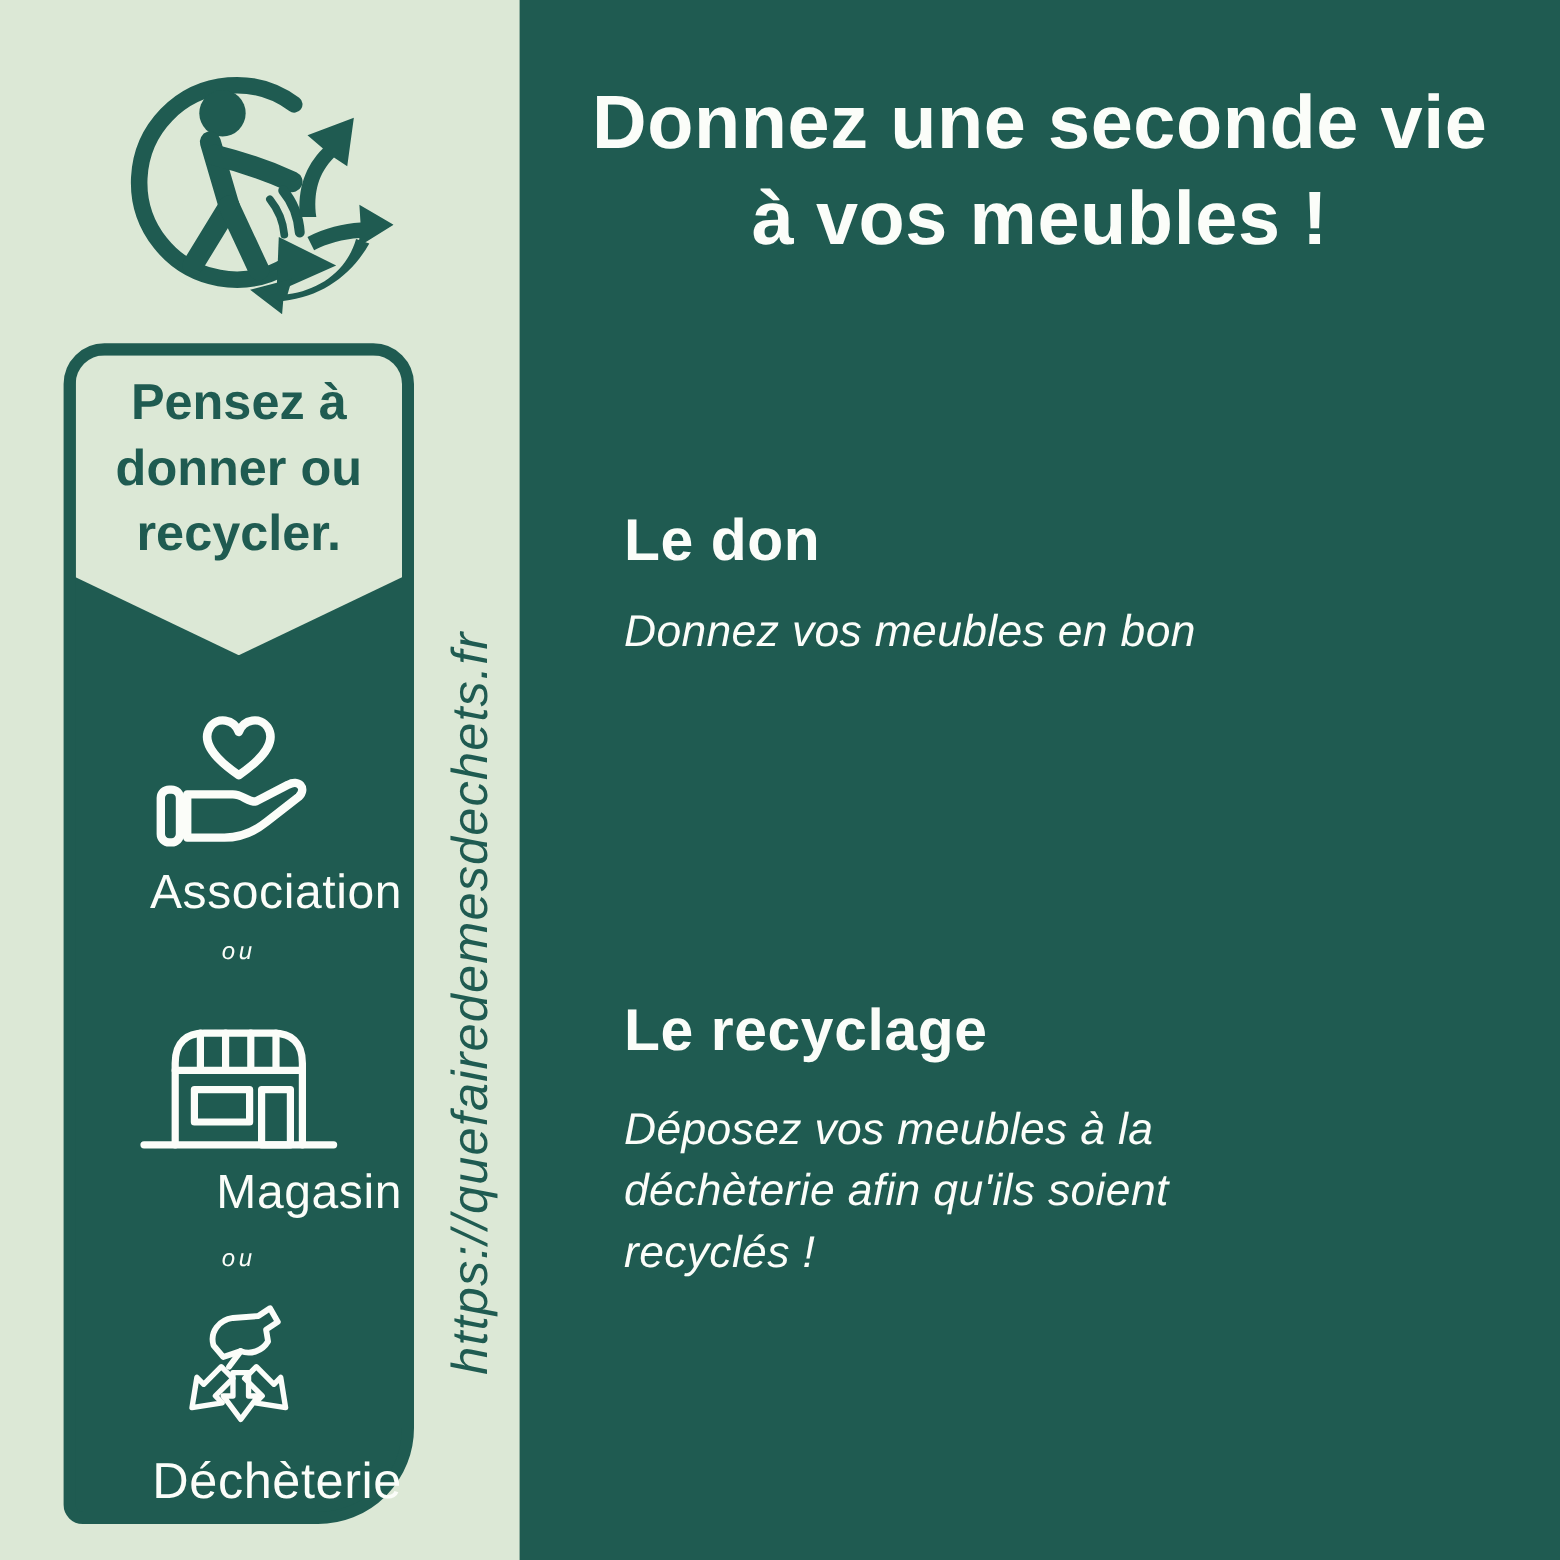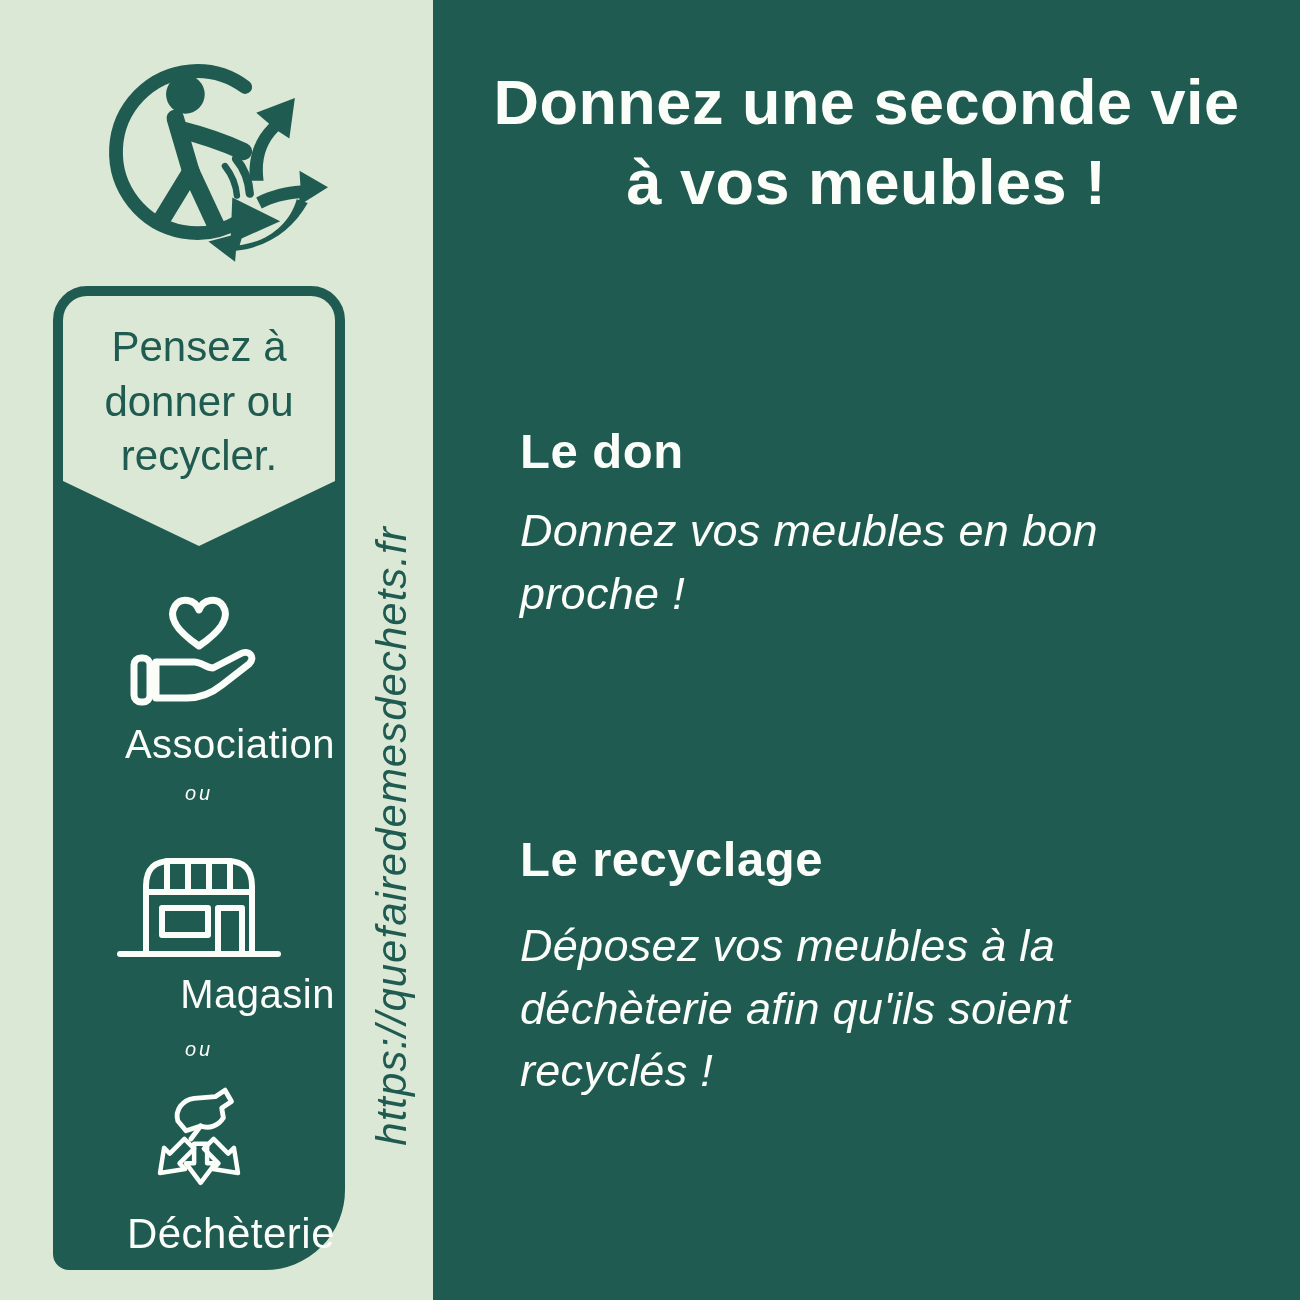--- a/index.html
+++ b/index.html
@@ -33,21 +33,21 @@
   .title span{display:block;}
   .section-heading{
     left:87px;margin:0;
     color:var(--white);
     font-size:49px;font-weight:700;
     letter-spacing:0.5px;
   }
   .section-body{
     left:87px;width:740px;margin:0;
     color:var(--white);
-    font-size:45px;font-style:italic;font-weight:400;
+    font-size:37px;font-style:italic;font-weight:400;
     line-height:1.39;
     letter-spacing:0.3px;
   }
   .section-body span{display:block;}
 
   
   .left-panel{left:0;top:0;width:433px;height:1300px;background:var(--light);}
 
   .triman{left:98px;top:50px;width:230px;height:212px;}
 
@@ -58,24 +58,24 @@
     border-radius:34px 34px 80px 16px;
     box-sizing:border-box;
   }
   .ribbon-cap{
     position:absolute;left:0;top:0;right:0;height:250px;
     background:var(--light);
     clip-path:polygon(0 0,100% 0,100% 74%,50% 100%,0 74%);
     border-radius:24px 24px 0 0;
   }
   .cap-text{
-    padding-top:24px;
+    padding-top:12px;
     text-align:center;
     color:var(--dark);
-    font-size:42px;font-weight:400;
+    font-size:42px;font-weight:700;
     line-height:1.3;
   }
   .cap-text span{display:block;}
   .r-icon{position:absolute;left:0;right:0;text-align:center;}
   .r-label{
     position:absolute;left:0;right:0;text-align:right;
     color:var(--white);
     font-size:40px;font-weight:400;
     letter-spacing:0.5px;
   }
@@ -180,21 +180,20 @@
   <div class="abs right-panel">
 
     <h1 class="abs title">
       <span>Donnez une seconde vie</span>
       <span>à vos meubles !</span>
     </h1>
 
     <h2 class="abs section-heading" style="top:423px">Le don</h2>
     <p class="abs section-body" style="top:500px">
       <span>Donnez vos meubles en bon</span>
-      <span>proche !</span>
     </p>
 
     <h2 class="abs section-heading" style="top:831px">Le recyclage</h2>
     <p class="abs section-body" style="top:915px">
       <span>Déposez vos meubles à la</span>
       <span>déchèterie afin qu'ils soient</span>
       <span>recyclés !</span>
     </p>
 
   </div>

